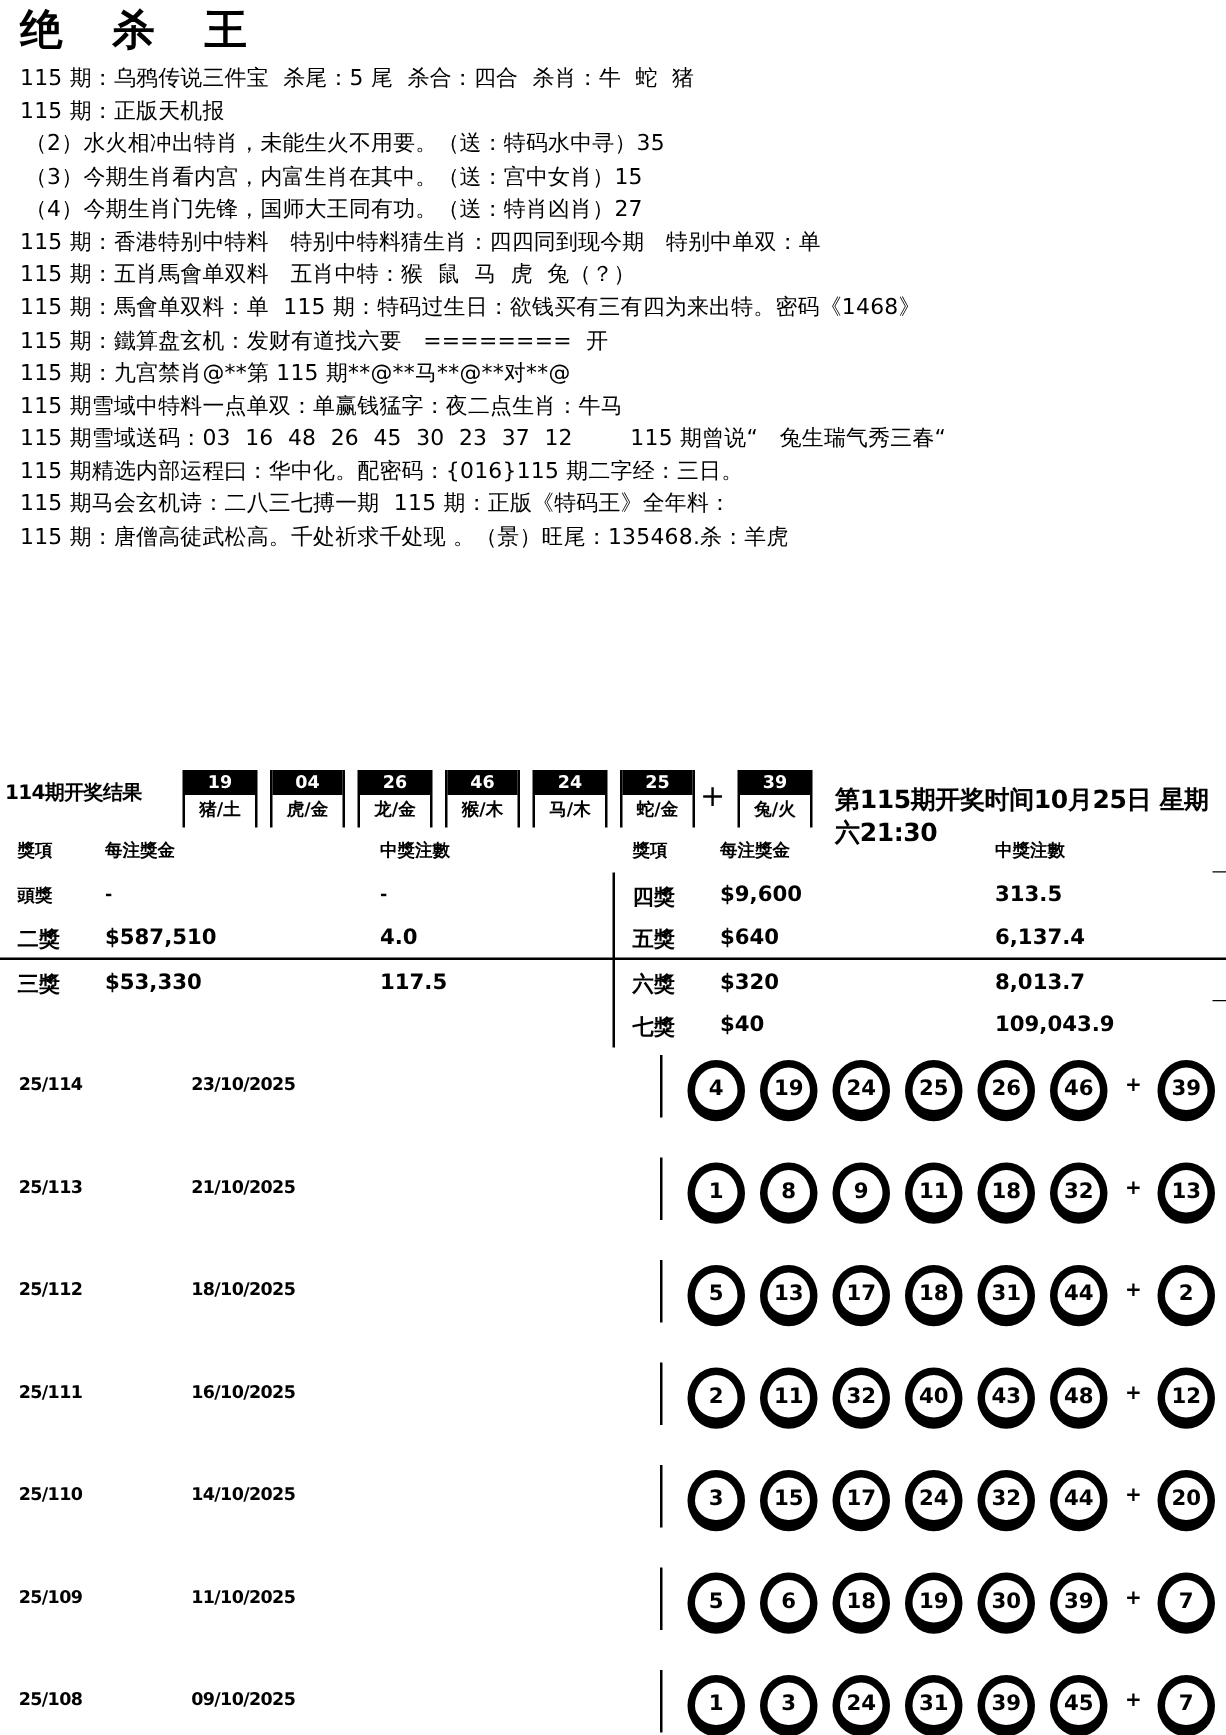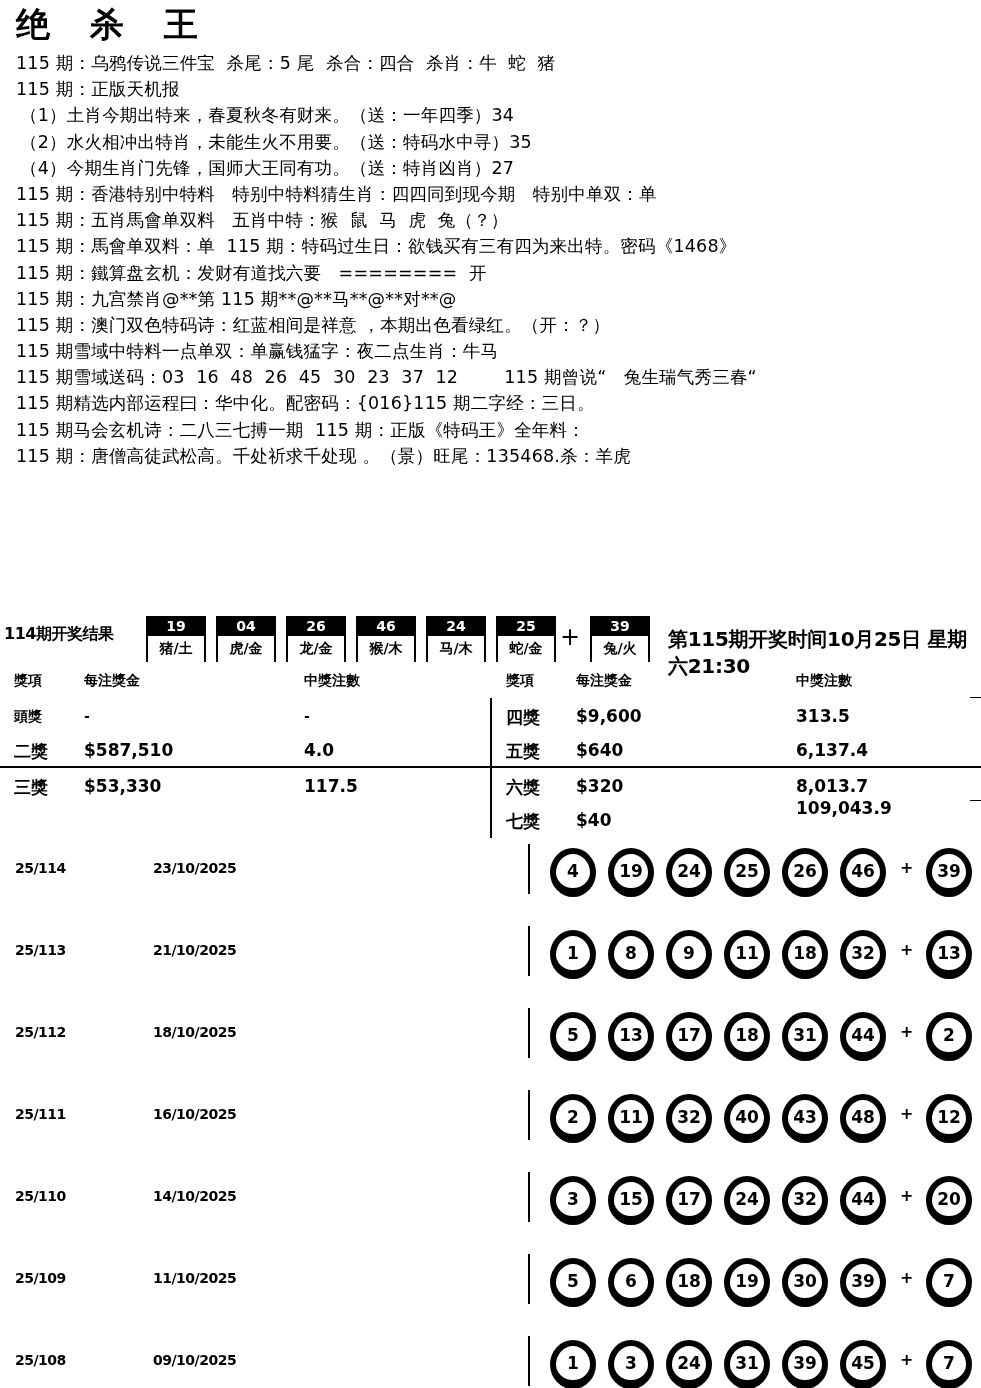--- a/index.html
+++ b/index.html
@@ -39,29 +39,28 @@
     .hplus { position:absolute; left:900px; top:16px; font-size:16px; font-weight:bold; }
   </style>
 </head>
 <body>
 
 <div class="title">绝 杀 王</div>
 
 <div class="lines">
   <div class="line">115 期：乌鸦传说三件宝  杀尾：5 尾  杀合：四合  杀肖：牛  蛇  猪</div>
   <div class="line">115 期：正版天机报</div>
-  <div class="line indent">（1）土肖今期出特来，春夏秋冬有财来。（送：一年四季）34</div>
   <div class="line indent">（2）水火相冲出特肖，未能生火不用要。（送：特码水中寻）35</div>
+  <div class="line indent">（3）今期生肖看内宫，内富生肖在其中。（送：宫中女肖）15</div>
   <div class="line indent">（4）今期生肖门先锋，国师大王同有功。（送：特肖凶肖）27</div>
   <div class="line">115 期：香港特别中特料   特别中特料猜生肖：四四同到现今期   特别中单双：单</div>
   <div class="line">115 期：五肖馬會单双料   五肖中特：猴  鼠  马  虎  兔（？）</div>
   <div class="line">115 期：馬會单双料：单  115 期：特码过生日：欲钱买有三有四为来出特。密码《1468》</div>
   <div class="line">115 期：鐵算盘玄机：发财有道找六要   ========  开</div>
   <div class="line">115 期：九宫禁肖@**第 115 期**@**马**@**对**@</div>
-  <div class="line">115 期：澳门双色特码诗：红蓝相间是祥意 ，本期出色看绿红。（开：？）</div>
   <div class="line">115 期雪域中特料一点单双：单赢钱猛字：夜二点生肖：牛马</div>
   <div class="line">115 期雪域送码：03  16  48  26  45  30  23  37  12        115 期曾说“   兔生瑞气秀三春“</div>
   <div class="line">115 期精选内部运程曰：华中化。配密码：{016}115 期二字经：三日。</div>
   <div class="line">115 期马会玄机诗：二八三七搏一期  115 期：正版《特码王》全年料：</div>
   <div class="line">115 期：唐僧高徒武松高。千处祈求千处现 。（景）旺尾：135468.杀：羊虎</div>
 </div>
 
 <div class="draw">
   <div class="draw-label">114期开奖结果</div>
   <div class="ballbox" style="left:146px">
@@ -123,21 +122,21 @@
   <div class="pr" style="left:506px;top:74px">五獎</div>
   <div class="pr" style="left:576px;top:74px">$640</div>
   <div class="pr" style="left:796px;top:74px">6,137.4</div>
 
   <div class="pr" style="left:506px;top:110px">六獎</div>
   <div class="pr" style="left:576px;top:110px">$320</div>
   <div class="pr" style="left:796px;top:110px">8,013.7</div>
 
   <div class="pr" style="left:506px;top:144px">七獎</div>
   <div class="pr" style="left:576px;top:144px">$40</div>
-  <div class="pr" style="left:796px;top:132px">109,043.9</div>
+  <div class="pr" style="left:796px;top:144px">109,043.9</div>
 
   <div class="vline" style="left:490px;top:32px;height:140px"></div>
   <div class="hline" style="left:0;top:100px;width:981px"></div>
   <div class="hline" style="left:970px;top:31px;width:11px;height:1px"></div>
   <div class="hline" style="left:970px;top:134px;width:11px;height:1px"></div>
 </div>
 
 <div class="hist-row" style="top:842px">
   <div class="hist-issue">25/114</div>
   <div class="hist-date">23/10/2025</div>

